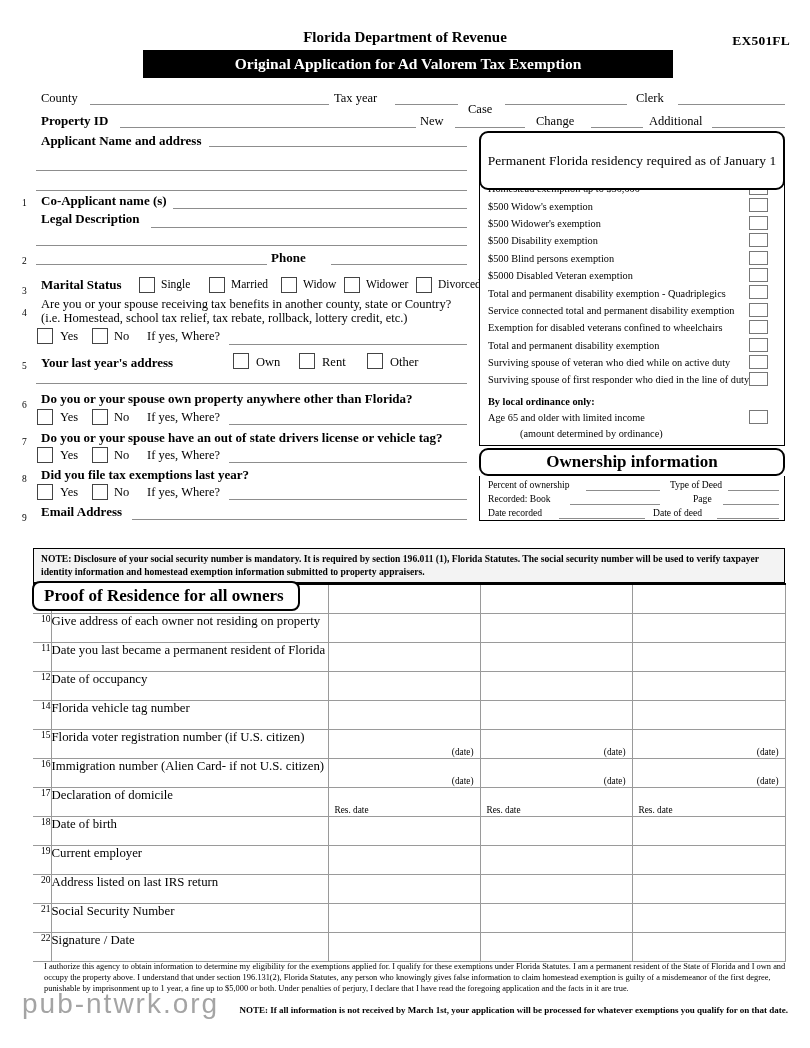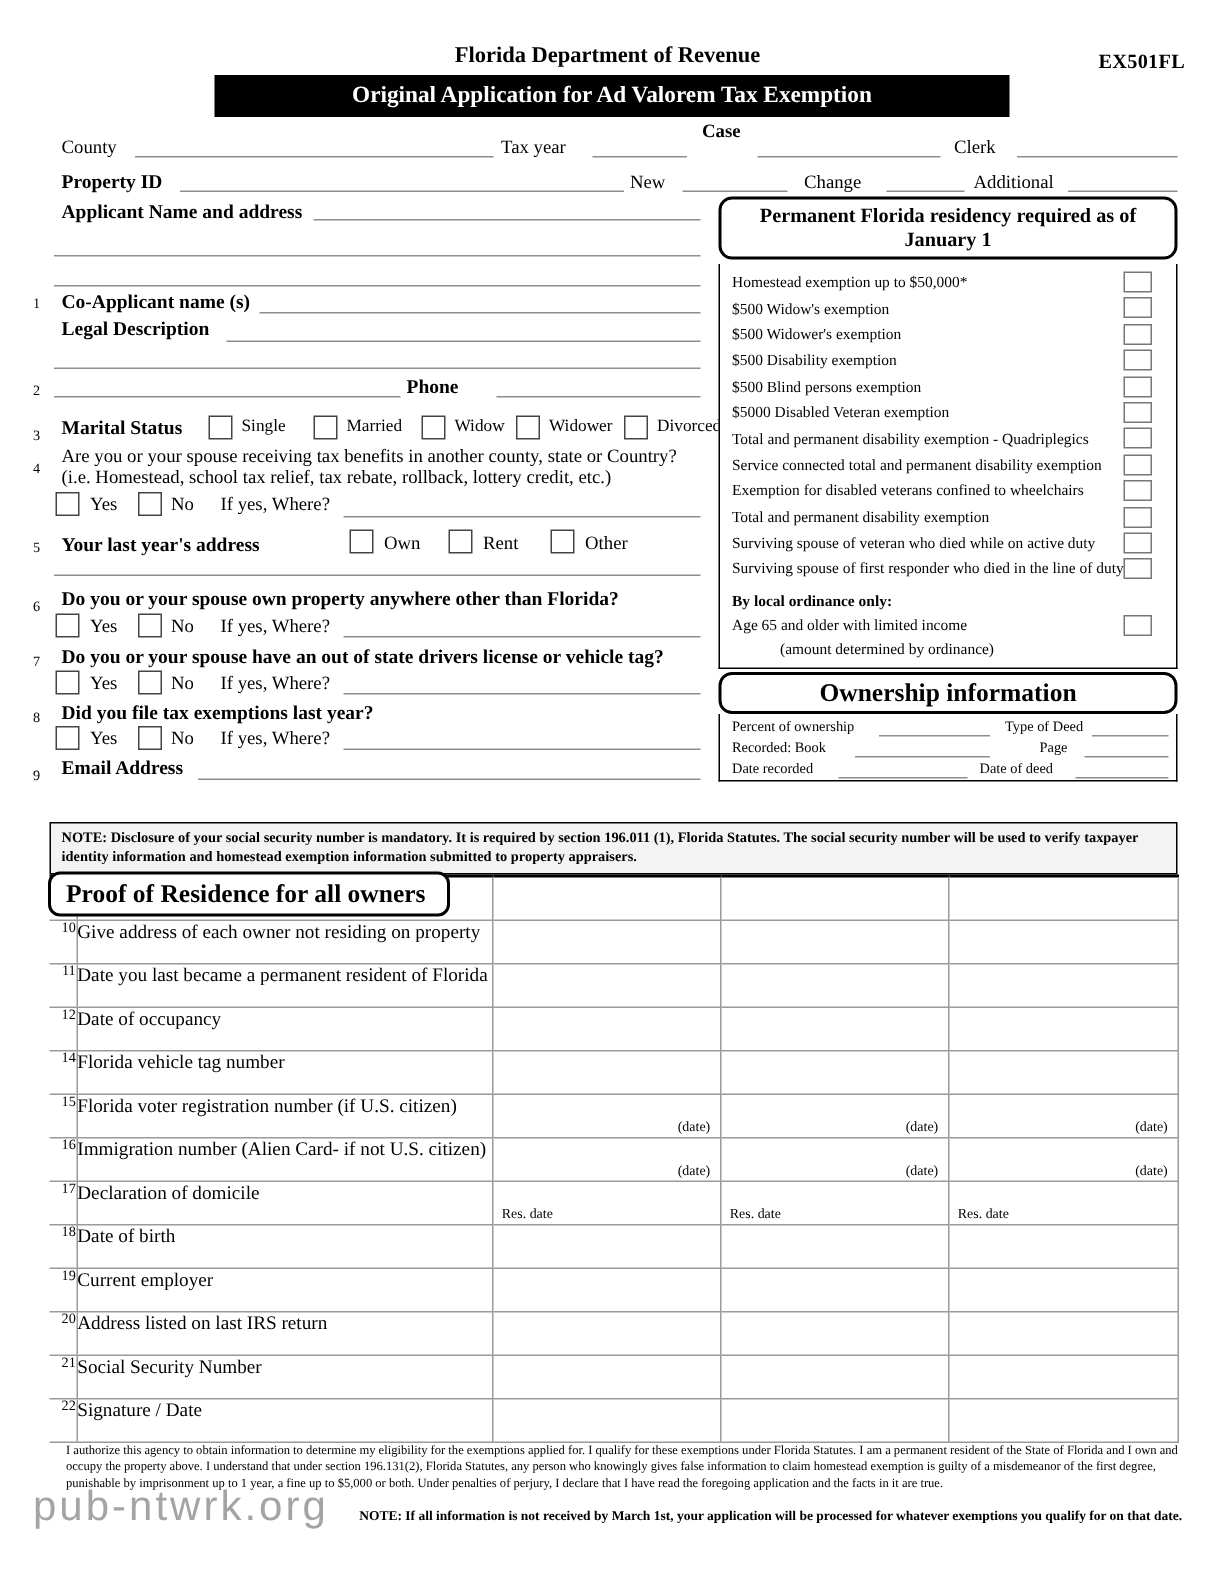--- a/index.html
+++ b/index.html
@@ -42,24 +42,24 @@
   .qnum { position: absolute; font-size: 9.5px; color: #000; }
 
   
   .cbx {
     position: absolute; width: 16px; height: 16px;
     border: 1px solid #444; background: #fff;
   }
 
   
   .res-box {
-    position: absolute; left: 479px; top: 131px; width: 306px; height: 42px;
+    position: absolute; left: 479px; top: 131px; width: 306px; height: 59px;
     border: 2px solid #000; border-radius: 9px; background: #fff;
     display: flex; align-items: center; justify-content: center;
-    text-align: center; font-weight: bold; font-size: 13.5px; line-height: 1.15;
+    text-align: center; font-weight: normal; font-size: 13.5px; line-height: 1.15;
     z-index: 3;
   }
   .ex-panel {
     position: absolute; left: 479px; top: 176px; width: 306px; height: 270px;
     border: 1px solid #000; border-top: none; background: #fff;
   }
   .ex-row {
     position: relative; height: 17.4px; font-size: 10.3px;
     padding-left: 8px; display: flex; align-items: center; white-space: nowrap;
   }
@@ -142,21 +142,21 @@
 <div class="page">
 
   <div class="dept-title">Florida Department of Revenue</div>
   <div class="form-code">EX501FL</div>
   <div class="black-banner">Original Application for Ad Valorem Tax Exemption</div>
 
   <div class="lbl" style="left:41px; top:91px;">County</div>
   <div class="ln" style="left:90px; top:104px; width:239px;"></div>
   <div class="lbl" style="left:334px; top:91px;">Tax year</div>
   <div class="ln" style="left:395px; top:104px; width:63px;"></div>
-  <div class="lbl" style="left:468px; top:80px;font-weight:bold;">Case</div>
+  <div class="lbl" style="left:468px; top:102px;">Case</div>
   <div class="ln" style="left:505px; top:104px; width:122px;"></div>
   <div class="lbl" style="left:636px; top:91px;">Clerk</div>
   <div class="ln" style="left:678px; top:104px; width:107px;"></div>
 
   <div class="lbl b" style="left:41px; top:113px;">Property ID</div>
   <div class="ln" style="left:120px; top:127px; width:296px;"></div>
   <div class="lbl" style="left:420px; top:114px;">New</div>
   <div class="ln" style="left:455px; top:127px; width:70px;"></div>
   <div class="lbl" style="left:536px; top:114px;">Change</div>
   <div class="ln" style="left:591px; top:127px; width:52px;"></div>

